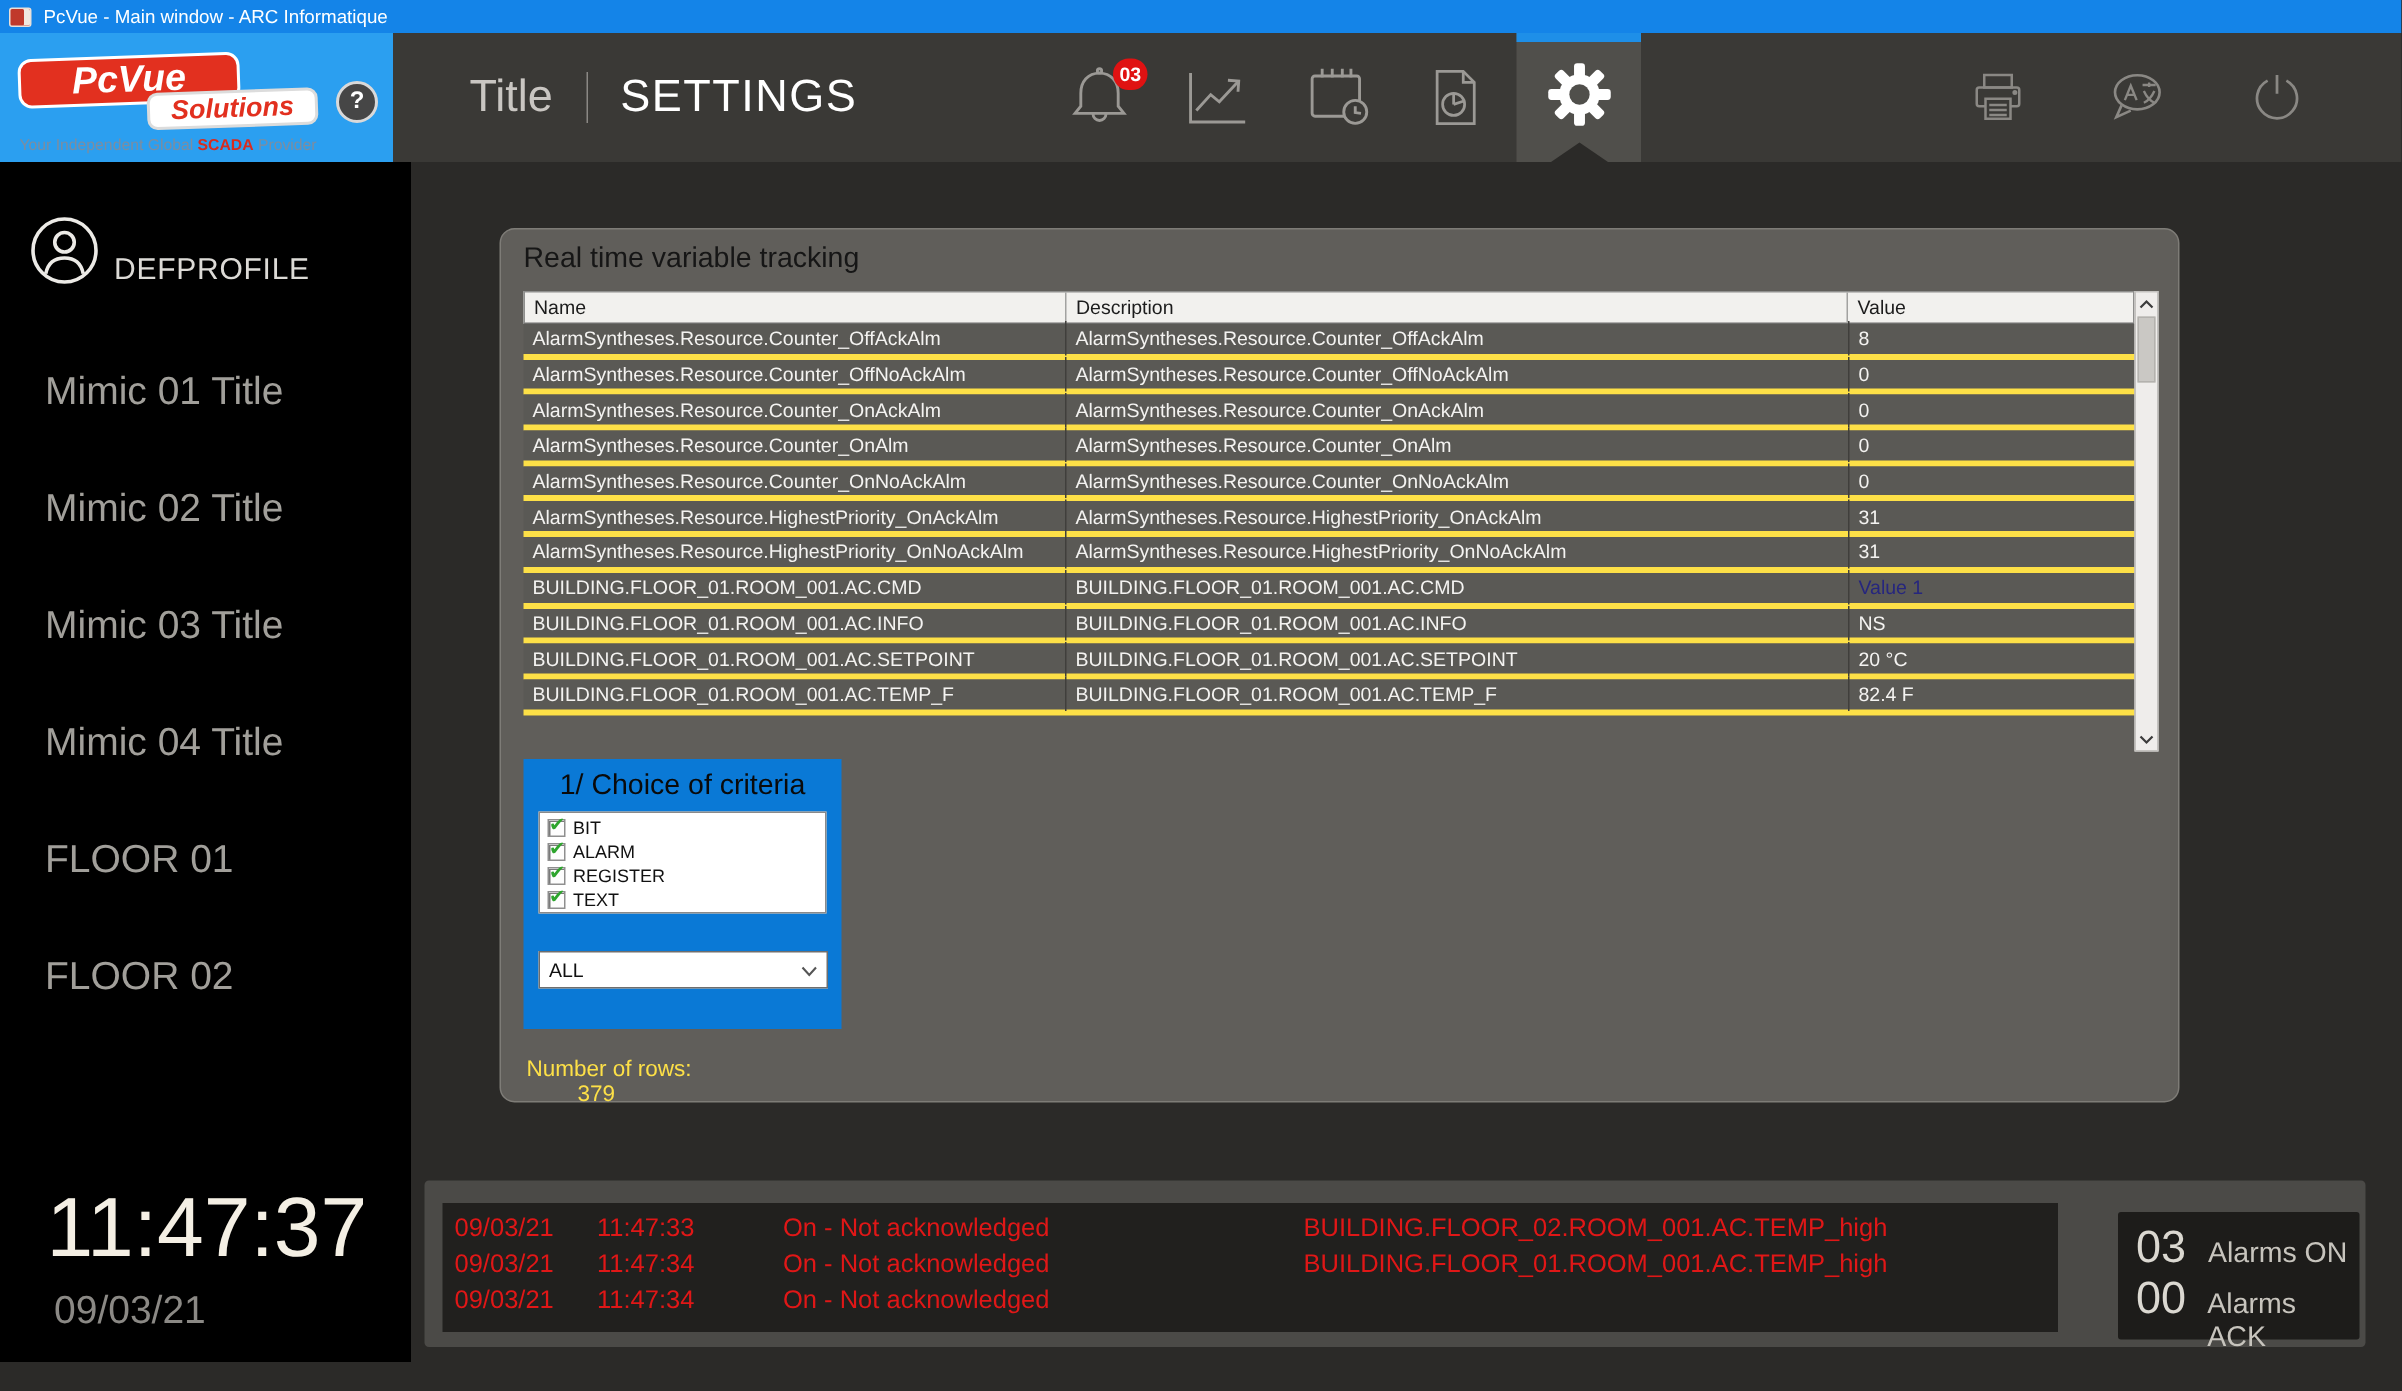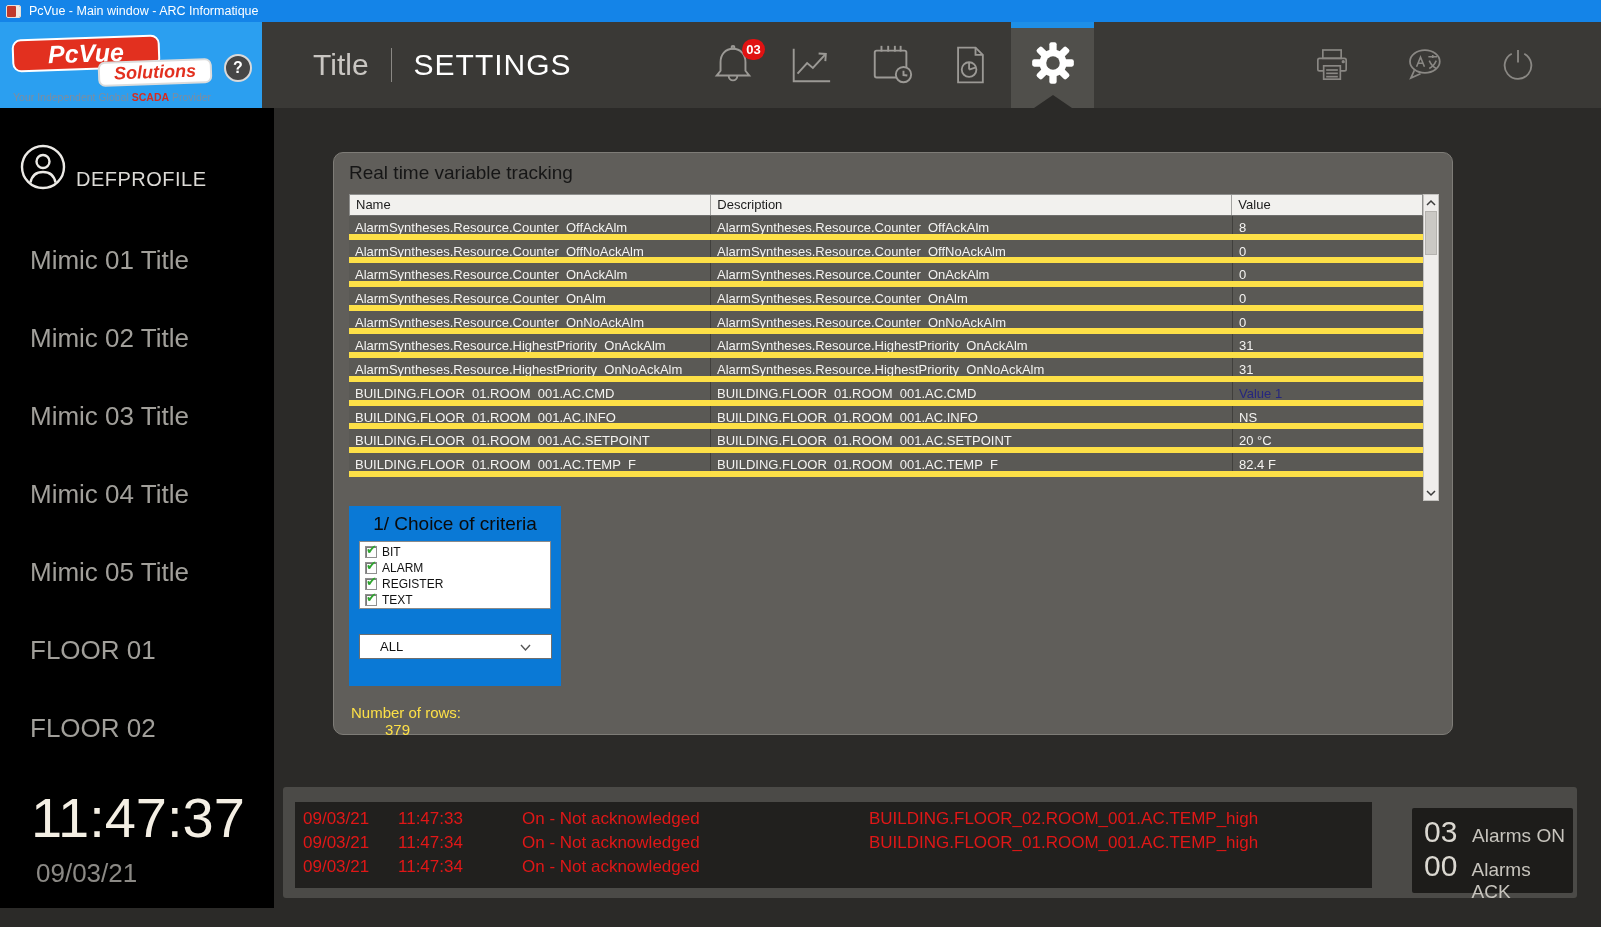--- a/index.html
+++ b/index.html
@@ -52,40 +52,40 @@
   .clock-date { position:absolute; left:36px; top:750px; font-size:26px; color:#8b8985; }
 
   
   .panel { position:absolute; left:333px; top:152px; width:1120px; height:583px; background:#605e5a;
            border:1px solid #7e7c77; border-radius:10px; }
   .panel-title { position:absolute; left:15px; top:9px; font-size:19px; color:#161616; }
 
   .vtable { position:absolute; left:15px; top:41px; width:1074px; }
   .thead { display:flex; height:22px; background:#f2f1ee; border:1px solid #8f8f8d; border-bottom:1px solid #6e6e6c; }
   .th { font-size:13px; color:#1c1c1c; line-height:20px; padding:0 6px; border-right:1px solid #a2a2a0; overflow:hidden; white-space:nowrap; }
-  .trow { display:flex; height:23.7px; background:#5a5955; border-bottom:6px solid #fde047; cursor:default; }
+  .trow { display:flex; height:23.7px; background:#5a5955; border-bottom:4px solid #fde047; cursor:default;align-items:center; }
   .td { font-size:13px; color:#f4f3f1; line-height:23px; padding:0 6px; border-right:1px solid #403f3c; overflow:hidden; white-space:nowrap; }
   .c-name { width:362px; } .c-desc { width:522px; } .c-val { width:190px; border-right:none; }
   .thead .c-val { border-right:none; }
 
   .vscroll { position:absolute; left:1089px; top:41px; width:16px; height:307px; background:#efedeb; border:1px solid #c4c2bf; }
   .sb-btn { height:15px; display:flex; align-items:center; justify-content:center; cursor:pointer; }
   .sb-thumb { position:absolute; left:1px; top:16px; width:12px; height:44px; background:#cac8c4; border:1px solid #b4b2ae; cursor:pointer; }
   .sb-down { position:absolute; bottom:0; left:0; width:14px; }
 
   
   .criteria { position:absolute; left:15px; top:353px; width:212px; height:180px; background:#0a79d6; }
   .criteria-title { height:32px; text-align:center; font-size:19px; color:#0a0a0a; line-height:35px; white-space:nowrap; }
   .listbox { position:absolute; left:10px; top:35px; width:192px; height:68px; background:#ffffff; border:1px solid #8a8a8a; padding:2px 0 0 5px; }
   .chk-row { display:flex; align-items:center; height:16px; gap:5px; cursor:pointer; }
   .chk-box { width:12px; height:12px; background:#fdfdfd; border:1px solid #8f8f8f; box-shadow:inset 1px 1px 0 #7a7a7a; position:relative; flex:none; }
   .chk-mark { position:absolute; left:0; top:-5px; color:#2ea52e; font-size:13px; font-weight:bold; }
   .chk-label { font-size:12px; color:#111; }
   .filter-select { position:absolute; left:10px; top:128px; width:193px; height:25px; background:#ffffff; border:1px solid #6e6e6e;
-                   display:flex; align-items:center; justify-content:space-between; padding:0 20px; font-size:13px; color:#111; cursor:pointer; }
+                   display:flex; align-items:center; justify-content:space-between; padding:0 6px; font-size:13px; color:#111; cursor:pointer; }
 
   .rowcount { position:absolute; left:17px; top:551px; display:flex; font-size:15px; color:#fde047;flex-direction:column; }
   .rowcount-val { margin-left:34px; }
 
   
   .bottom-bar { position:absolute; left:283px; top:787px; width:1294px; height:111px; background:#4b4a47; border-radius:3px; }
   .alarm-list { position:absolute; left:12px; top:15px; width:1077px; height:86px; background:#21201e; padding-top:5px; }
   .alarm-row { display:flex; height:24px; color:#e01717; font-size:17px; line-height:24px; white-space:nowrap; cursor:default; }
   .a-date { margin-left:8px; width:95px; }
   .a-time { width:124px; }
@@ -233,21 +233,20 @@
     </span>
     <span class="profile-name">DEFPROFILE</span>
   </div>
 
   <div class="side-items">
 
   <div class="side-item">Mimic 01 Title</div>
       <div class="side-item">Mimic 02 Title</div>
       <div class="side-item">Mimic 03 Title</div>
       <div class="side-item">Mimic 04 Title</div>
-      <div class="side-item">Mimic 05 Title</div>
       <div class="side-item">FLOOR 01</div>
       <div class="side-item">FLOOR 02</div>
     </div>
 
   <div class="clock-time">11:47:37</div>
   <div class="clock-date">09/03/21</div>
 </div>
 
 <div class="panel">
   <div class="panel-title">Real time variable tracking</div>

